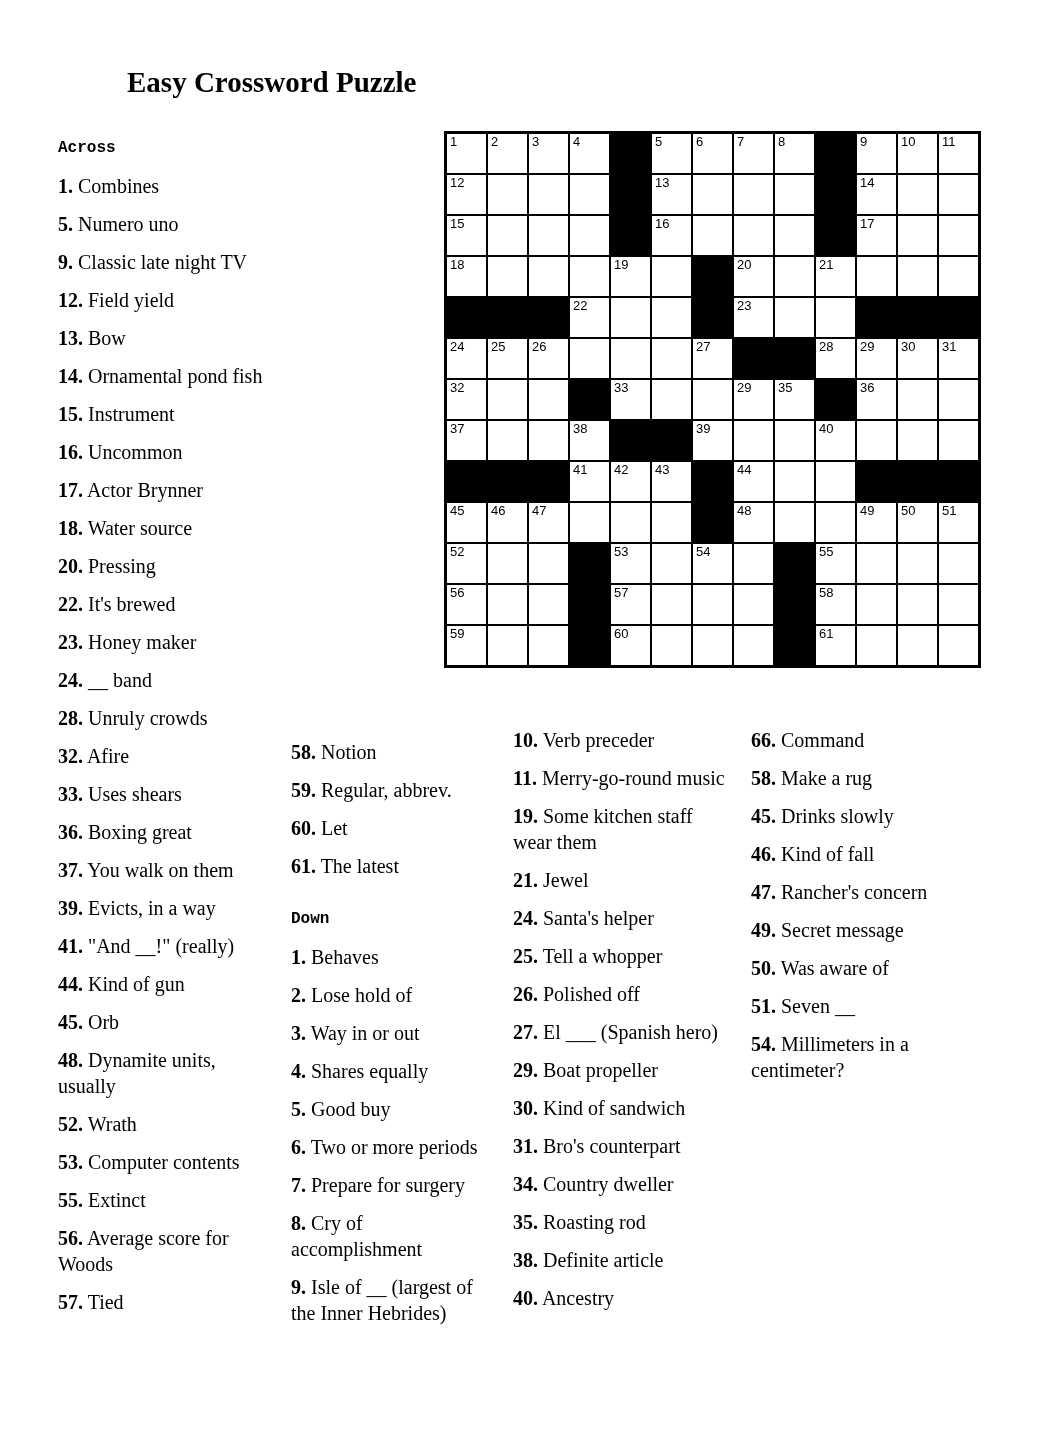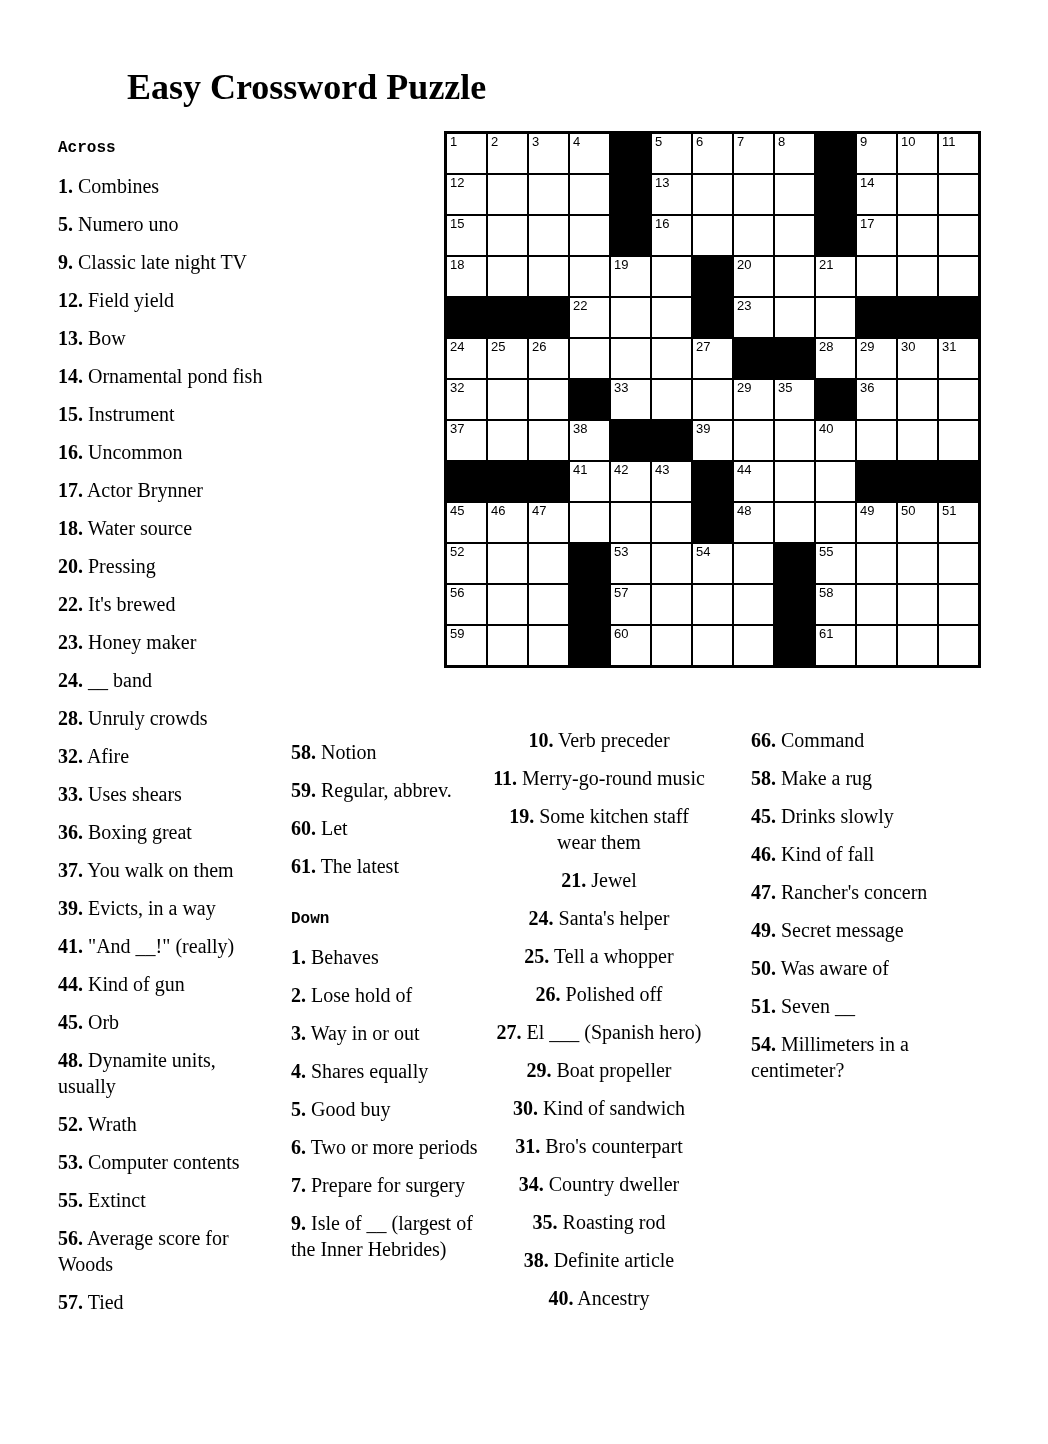--- a/index.html
+++ b/index.html
@@ -1,36 +1,36 @@
 <!DOCTYPE html>
 <html><head>
 <meta charset="utf-8">
 <style>
   html,body{margin:0;padding:0;background:#ffffff;}
   body{width:1048px;height:1444px;position:relative;overflow:hidden;
        font-family:"Liberation Serif",serif;color:#000;}
   .page{position:absolute;inset:0;background:#fff;}
 
-  .title{position:absolute;left:127px;top:66px;font-size:36px;font-weight:bold;
+  .title{position:absolute;left:127px;top:66px;font-size:29px;font-weight:bold;
          letter-spacing:0px;white-space:nowrap;}
 
   
   .xw-grid{position:absolute;left:444px;top:131px;
            display:grid;grid-template-columns:repeat(13,41px);grid-auto-rows:41px;
            border:2px solid #000;background:#fff;}
   .cell{box-sizing:border-box;border:1px solid #000;position:relative;background:#fff;}
   .cell.black{background:#000;border-color:#000;}
   .cellnum{position:absolute;top:1px;left:3px;
            font-family:"Liberation Sans",sans-serif;font-size:13px;line-height:14px;}
 
   
   .clue-col{position:absolute;}
   .col1{left:58px;top:129px;width:218px;}
   .col2{left:291px;top:739px;width:202px;}
-  .col3{left:491px;top:727px;width:216px;text-align:center;}
+  .col3{left:513px;top:727px;width:216px;}
   .col4{left:751px;top:727px;width:206px;}
 
   .clue-heading{font-size:16px;font-weight:bold;line-height:26px;margin:6px 0 12px 0;font-family:Liberation Mono, monospace;}
   .clue-heading.gap{margin-top:27px;}
   .clue{font-size:20px;line-height:26px;margin:0 0 12px 0;}
   .clue .clue-num{font-weight:bold;}
 </style>
 </head>
 <body>
 
@@ -370,20 +370,21 @@
       <p class="clue"><span class="clue-num">60.</span><span> Let</span></p>
       <p class="clue"><span class="clue-num">61.</span><span> The latest</span></p>
       <div class="clue-heading gap">Down</div>
       <p class="clue"><span class="clue-num">1.</span><span> Behaves</span></p>
       <p class="clue"><span class="clue-num">2.</span><span> Lose hold of</span></p>
       <p class="clue"><span class="clue-num">3.</span><span> Way in or out</span></p>
       <p class="clue"><span class="clue-num">4.</span><span> Shares equally</span></p>
       <p class="clue"><span class="clue-num">5.</span><span> Good buy</span></p>
       <p class="clue"><span class="clue-num">6.</span><span> Two or more periods</span></p>
       <p class="clue"><span class="clue-num">7.</span><span> Prepare for surgery</span></p>
+      <p class="clue"><span class="clue-num">8.</span><span> Cry of accomplishment</span></p>
       <p class="clue"><span class="clue-num">9.</span><span> Isle of __ (largest of the Inner Hebrides)</span></p>
     </div>
   <div class="clue-col col3">
       <p class="clue"><span class="clue-num">10.</span><span> Verb preceder</span></p>
       <p class="clue"><span class="clue-num">11.</span><span> Merry-go-round music</span></p>
       <p class="clue"><span class="clue-num">19.</span><span> Some kitchen staff wear them</span></p>
       <p class="clue"><span class="clue-num">21.</span><span> Jewel</span></p>
       <p class="clue"><span class="clue-num">24.</span><span> Santa's helper</span></p>
       <p class="clue"><span class="clue-num">25.</span><span> Tell a whopper</span></p>
       <p class="clue"><span class="clue-num">26.</span><span> Polished off</span></p>

